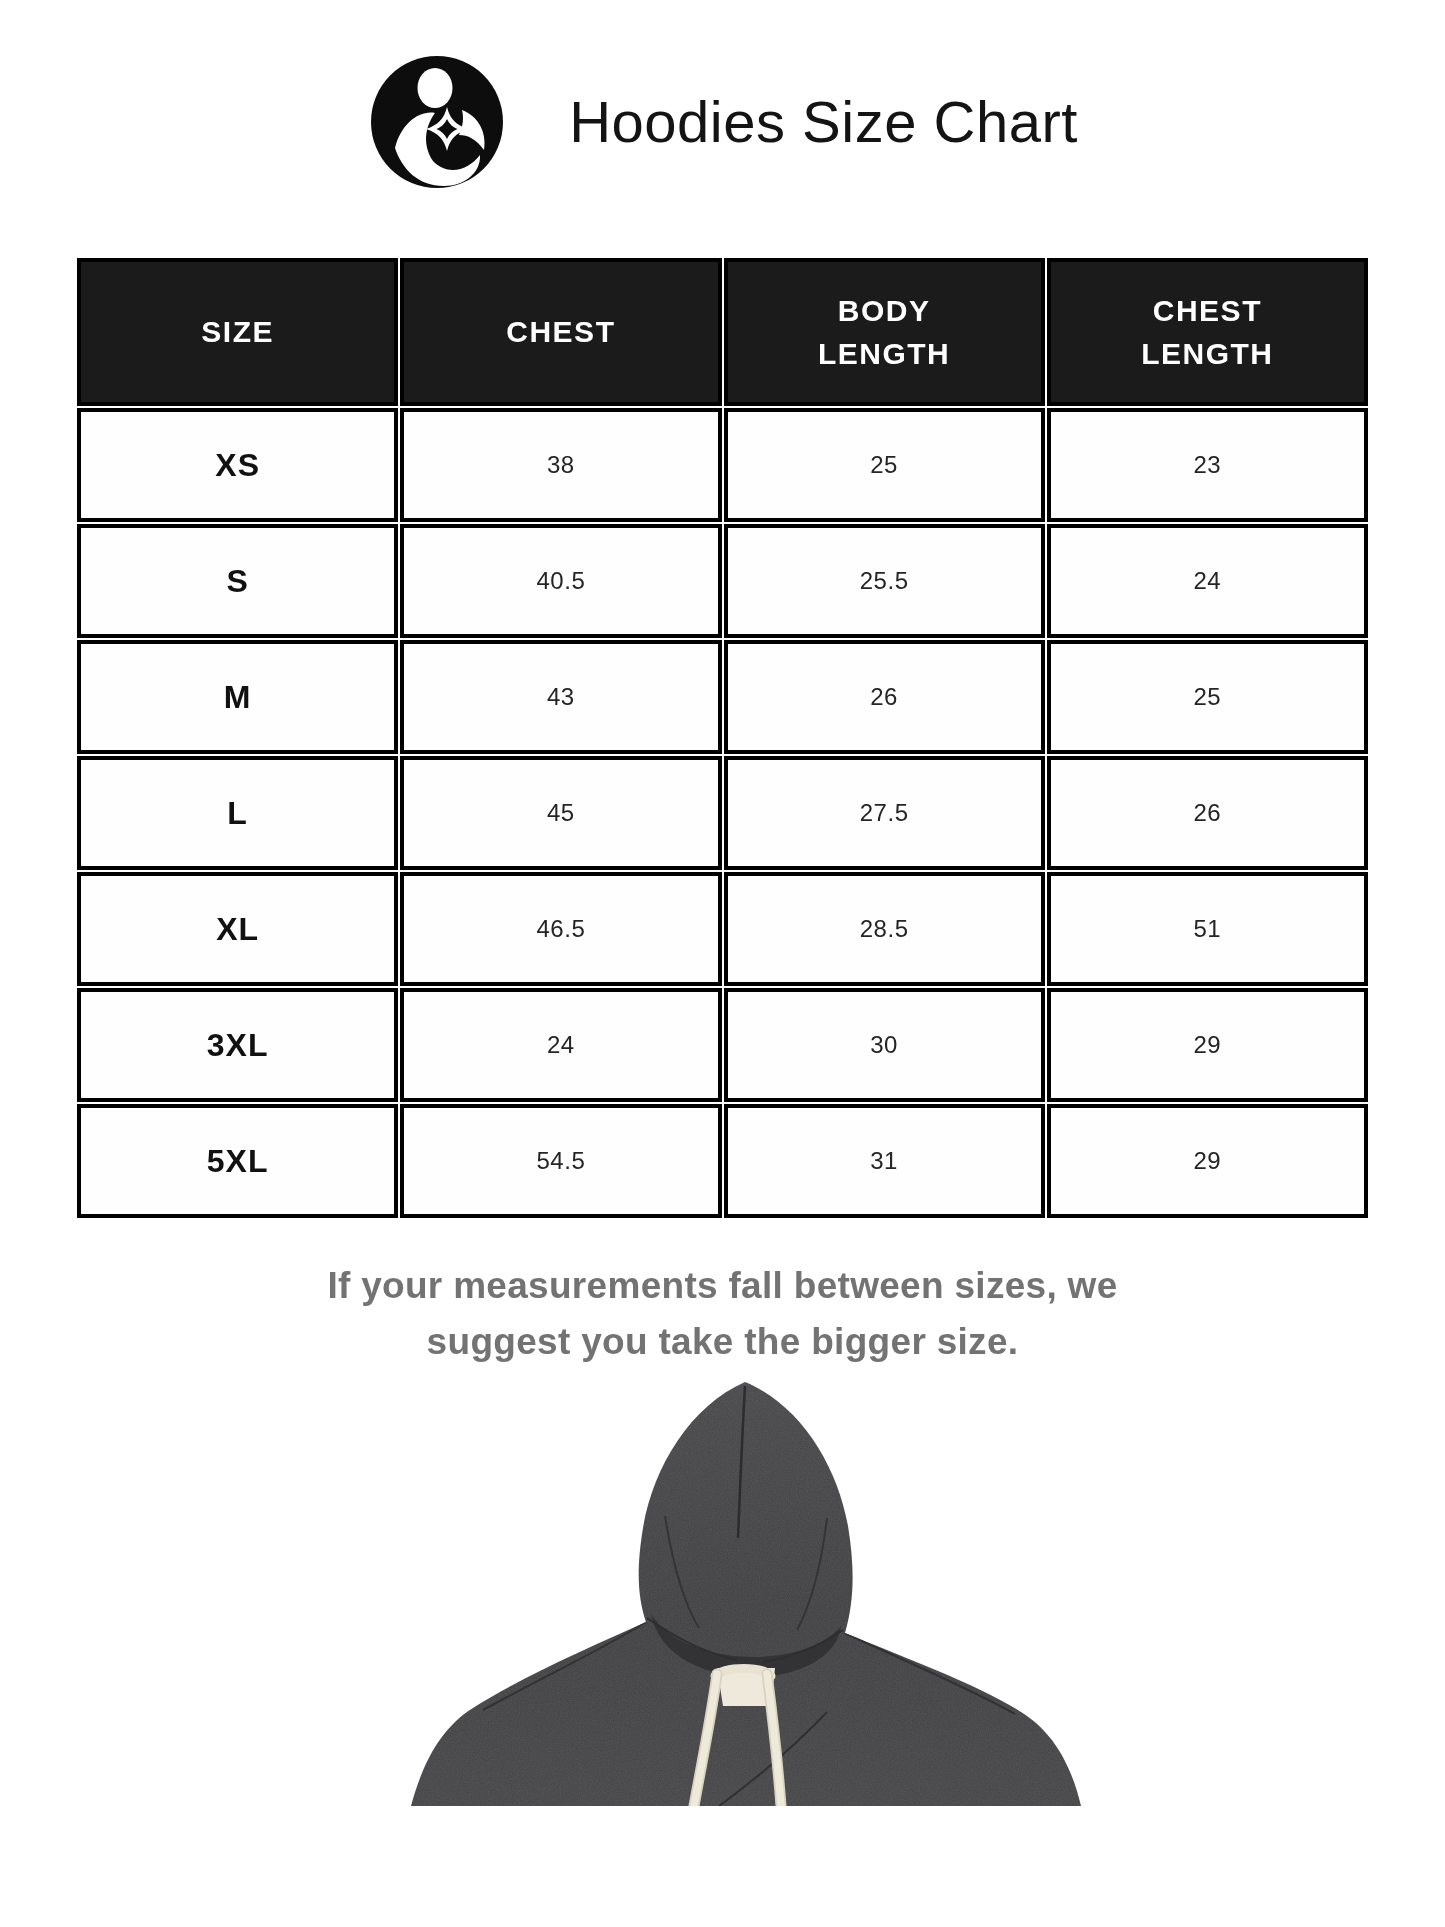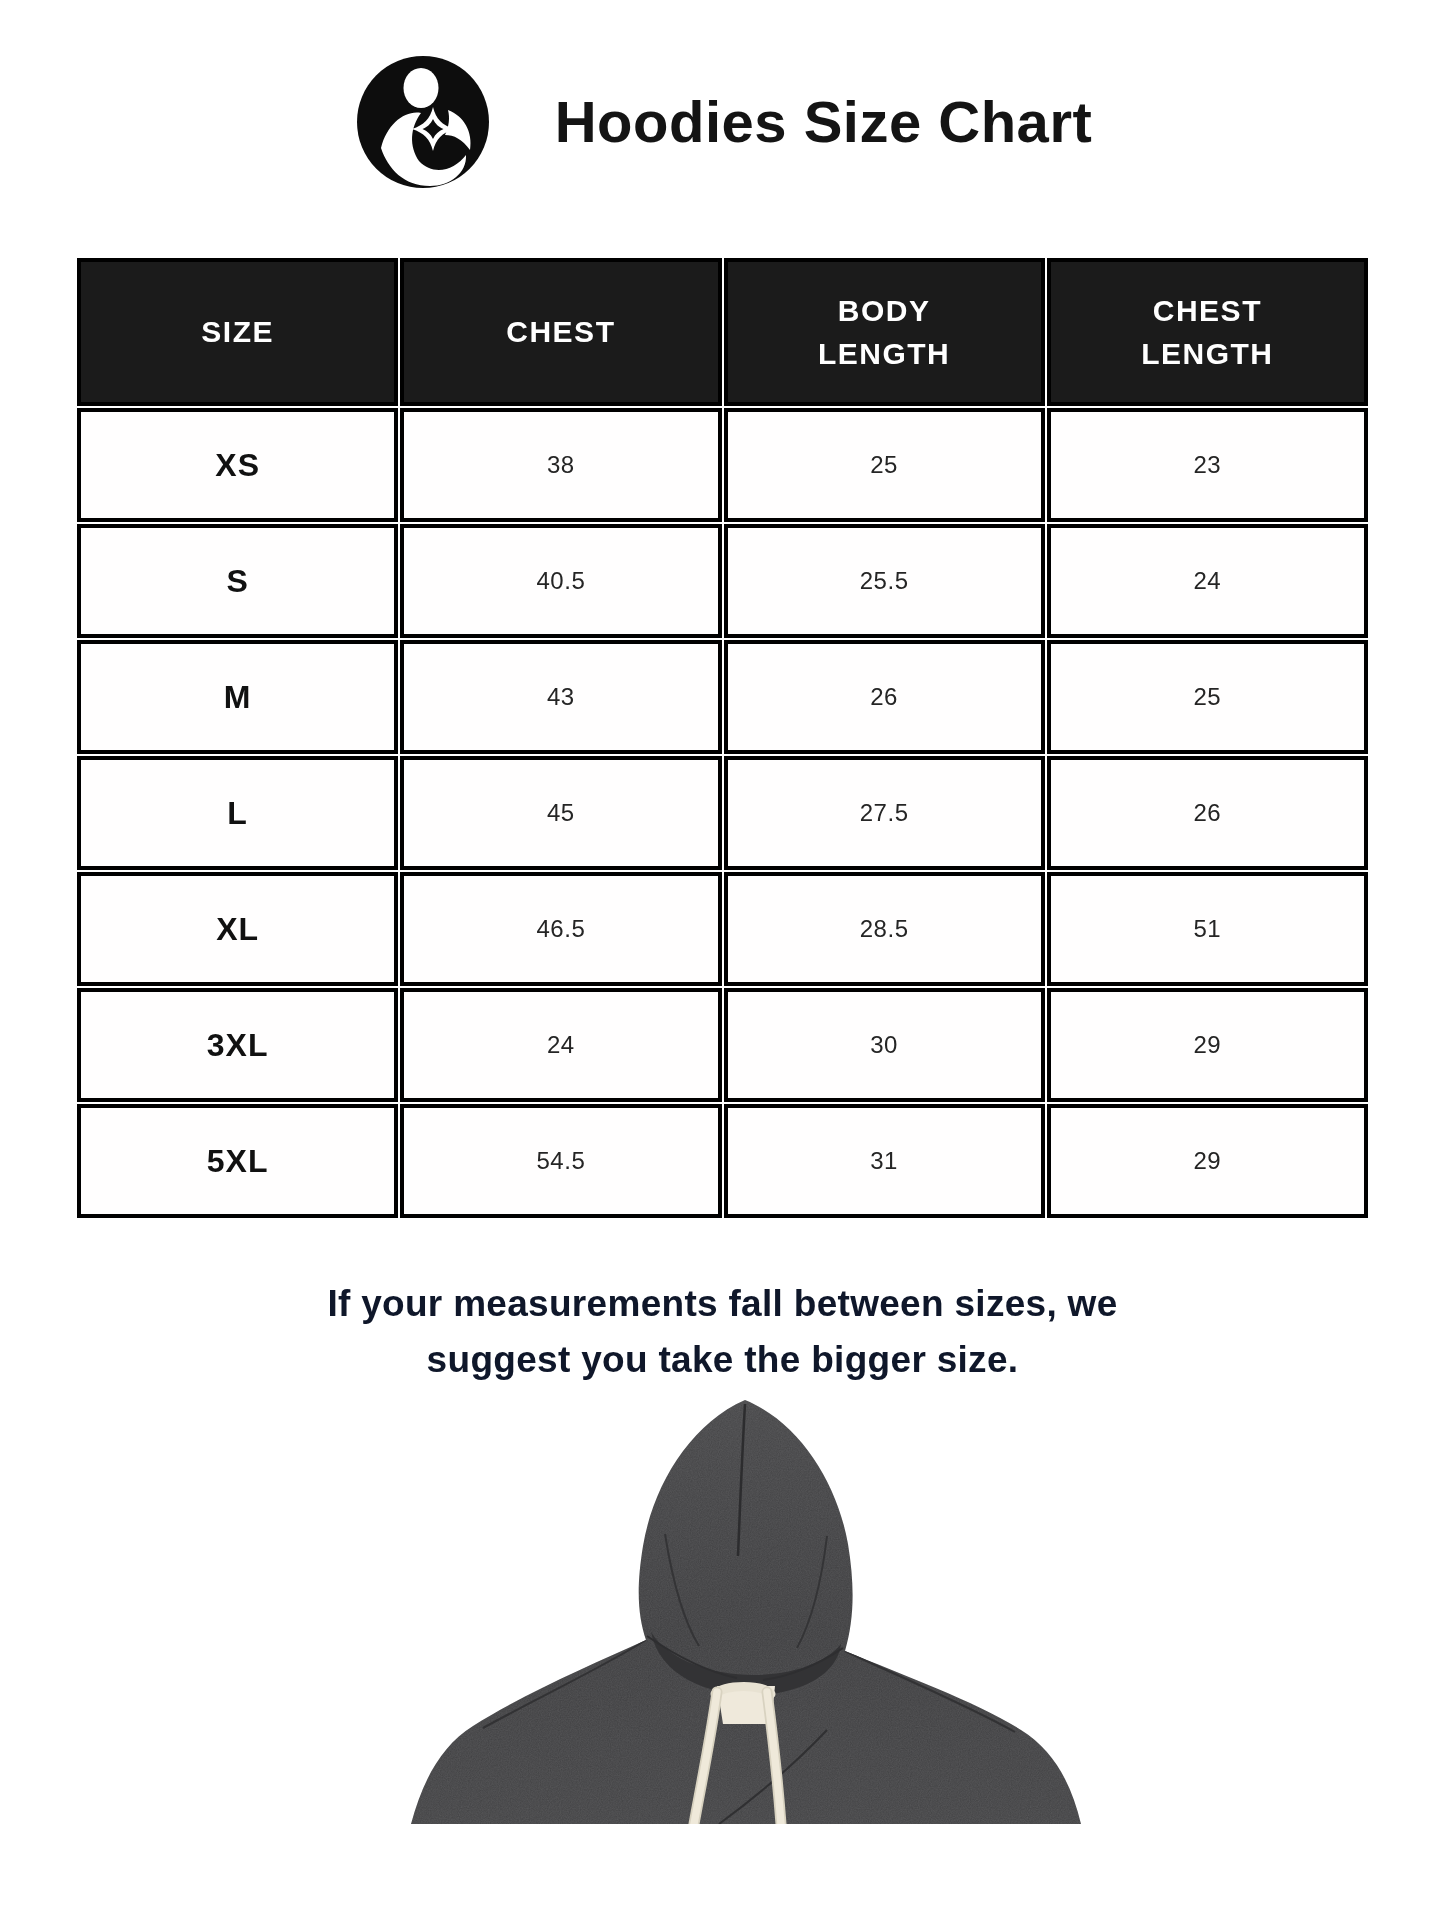--- a/index.html
+++ b/index.html
@@ -12,21 +12,21 @@
   .page { width: 1445px; height: 1927px; overflow: hidden; position: relative; }
 
   
   .brand-header {
     padding-top: 52px;
     display: flex; align-items: center; justify-content: center;
     gap: 62px;
   }
   .logo-wrap { width: 140px; height: 140px; flex: 0 0 auto; }
   .page-title {
-    font-size: 58px; font-weight: 700; color: #141414;
+    font-size: 58px; font-weight: 400; color: #141414;
     letter-spacing: 0.5px; line-height: 1;
   }
 
   
   .size-table {
     margin: 64px auto 0 auto;
     width: 1295px;
     border-collapse: separate;
     border-spacing: 2px;
     table-layout: fixed;
@@ -42,23 +42,23 @@
     font-size: 30px; font-weight: 700; letter-spacing: 1.5px;
     line-height: 1.45;
   }
   .size-table th .hdr-inner { display: inline-block; max-width: 215px; }
   .size-table td { background: #fffefe; height: 106px; }
   .cell-size  { font-size: 32px; font-weight: 700; color: #111111; letter-spacing: 1px; }
   .cell-num   { font-size: 24px; font-weight: 300; color: #252525; letter-spacing: 0.5px; }
 
   
   .note {
-    margin-top: 56px;
+    margin-top: 38px;
     text-align: center;
-    font-size: 37px; font-weight: 700; color: #0f172a;
+    font-size: 37px; font-weight: 700; color: #737373;
     line-height: 56px;
     letter-spacing: 0.3px;
   }
 
   
   .hoodie-wrap {
     margin: 6px auto 0 auto;
     width: 760px; height: 430px;
     transform: translateX(22px);
   }

